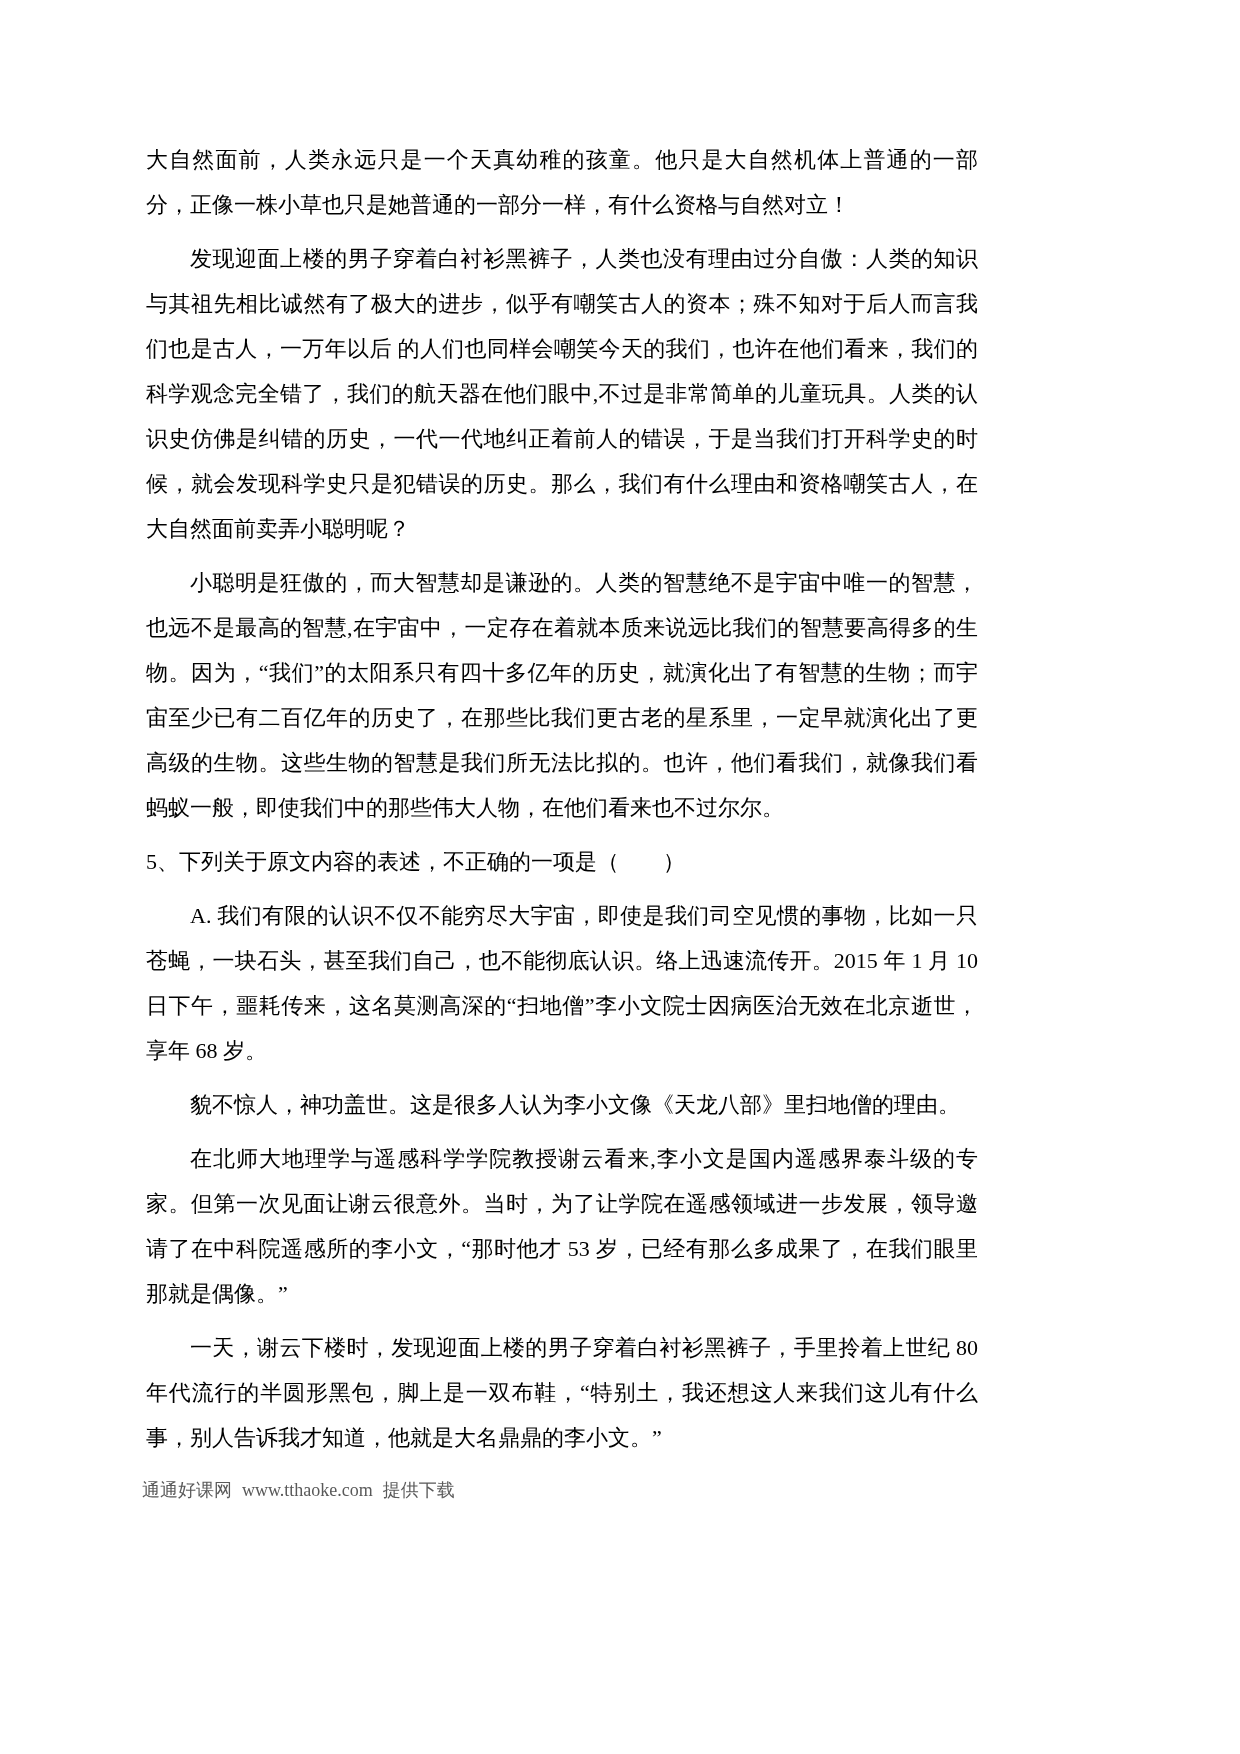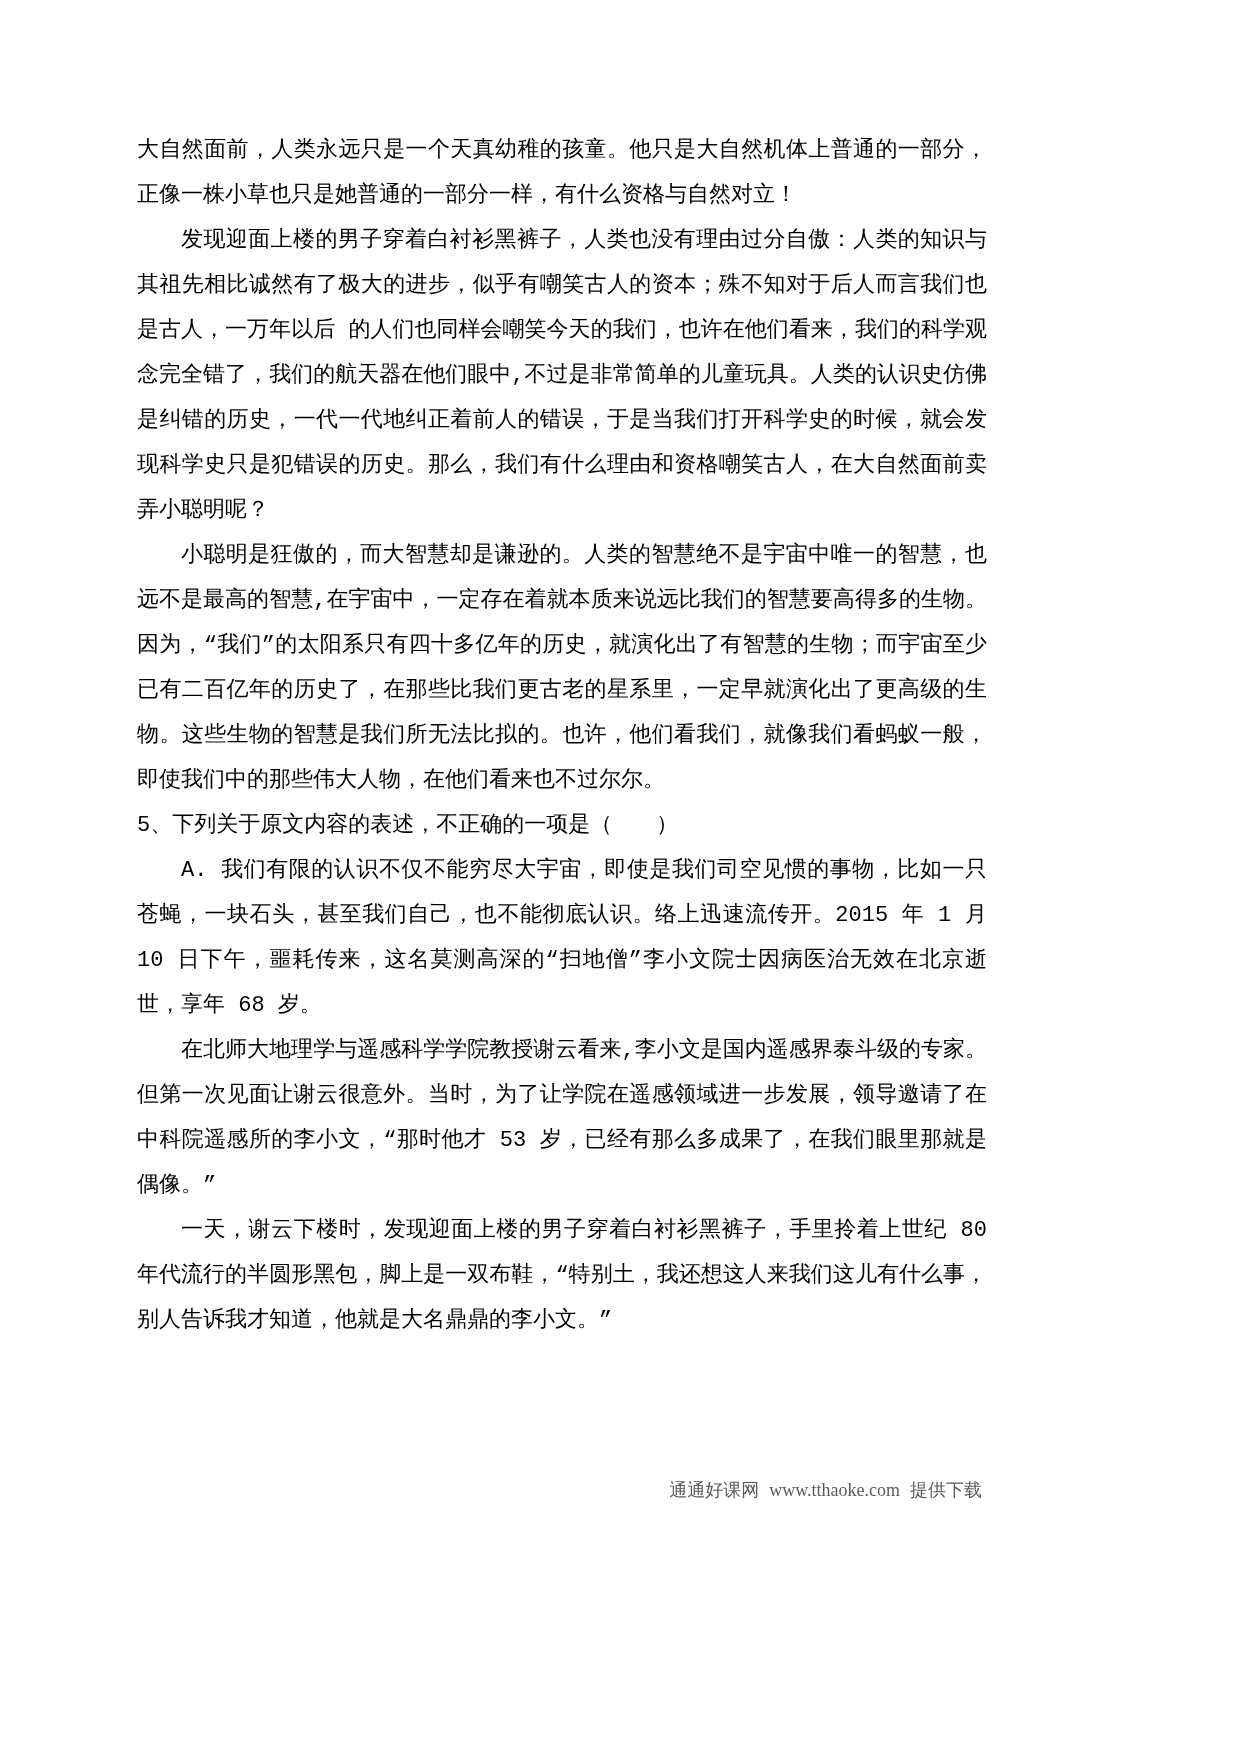--- a/index.html
+++ b/index.html
@@ -12,55 +12,55 @@
     width: 1240px;
     height: 1754px;
     background: #ffffff;
     box-sizing: border-box;
     padding: 128px 253px 0 137px;
     overflow: hidden;
     font-family: "Liberation Serif", "DejaVu Serif", serif;
     color: #000000;
   }
   .doc p {
-    margin: 0;
+    margin: 9px;
     font-size: 22px;
     line-height: 45px;
     text-align: justify;
     word-break: break-all;
-    font-family: Liberation Mono, monospace;
   }
   .doc p.indent {
     text-indent: 2em;
   }
   .page-footer {
     position: absolute;
     top: 1478px;
     left: 137px;
     width: 850px;
-    text-align: right;
+    text-align: left;
     font-size: 18px;
     line-height: 24px;
     color: #595959;
     font-family: "Liberation Serif", "DejaVu Serif", serif;
   }
   .page-footer span {
     margin: 0 5px;
   }
 </style>
 </head>
 <body>
 
 <div class="page">
   <div class="doc">
     <p class="para">大自然面前，人类永远只是一个天真幼稚的孩童。他只是大自然机体上普通的一部分，正像一株小草也只是她普通的一部分一样，有什么资格与自然对立！</p>
     <p class="para indent">发现迎面上楼的男子穿着白衬衫黑裤子，人类也没有理由过分自傲：人类的知识与其祖先相比诚然有了极大的进步，似乎有嘲笑古人的资本；殊不知对于后人而言我们也是古人，一万年以后 的人们也同样会嘲笑今天的我们，也许在他们看来，我们的科学观念完全错了，我们的航天器在他们眼中,不过是非常简单的儿童玩具。人类的认识史仿佛是纠错的历史，一代一代地纠正着前人的错误，于是当我们打开科学史的时候，就会发现科学史只是犯错误的历史。那么，我们有什么理由和资格嘲笑古人，在大自然面前卖弄小聪明呢？</p>
     <p class="para indent">小聪明是狂傲的，而大智慧却是谦逊的。人类的智慧绝不是宇宙中唯一的智慧，也远不是最高的智慧,在宇宙中，一定存在着就本质来说远比我们的智慧要高得多的生物。因为，“我们”的太阳系只有四十多亿年的历史，就演化出了有智慧的生物；而宇宙至少已有二百亿年的历史了，在那些比我们更古老的星系里，一定早就演化出了更高级的生物。这些生物的智慧是我们所无法比拟的。也许，他们看我们，就像我们看蚂蚁一般，即使我们中的那些伟大人物，在他们看来也不过尔尔。</p>
     <p class="para">5、下列关于原文内容的表述，不正确的一项是（　　）</p>
     <p class="para indent">A. 我们有限的认识不仅不能穷尽大宇宙，即使是我们司空见惯的事物，比如一只苍蝇，一块石头，甚至我们自己，也不能彻底认识。络上迅速流传开。2015 年 1 月 10 日下午，噩耗传来，这名莫测高深的“扫地僧”李小文院士因病医治无效在北京逝世，享年 68 岁。</p>
+    <p class="para indent">貌不惊人，神功盖世。这是很多人认为李小文像《天龙八部》里扫地僧的理由。</p>
     <p class="para indent">在北师大地理学与遥感科学学院教授谢云看来,李小文是国内遥感界泰斗级的专家。但第一次见面让谢云很意外。当时，为了让学院在遥感领域进一步发展，领导邀请了在中科院遥感所的李小文，“那时他才 53 岁，已经有那么多成果了，在我们眼里那就是偶像。”</p>
     <p class="para indent">一天，谢云下楼时，发现迎面上楼的男子穿着白衬衫黑裤子，手里拎着上世纪 80 年代流行的半圆形黑包，脚上是一双布鞋，“特别土，我还想这人来我们这儿有什么事，别人告诉我才知道，他就是大名鼎鼎的李小文。”</p>
   </div>
 
   <div class="page-footer">
     <span>通通好课网</span><span>www.tthaoke.com</span><span>提供下载</span>
   </div>
 </div>
 
 </body></html>

